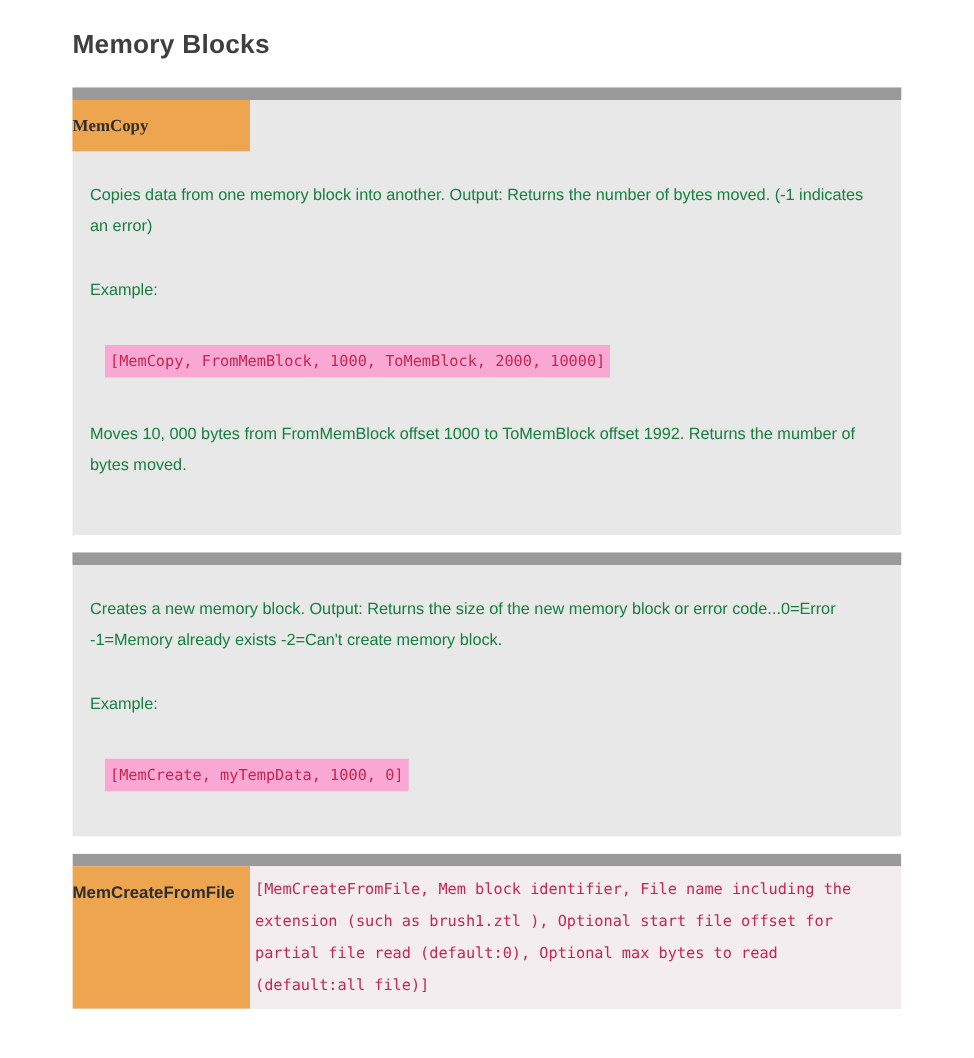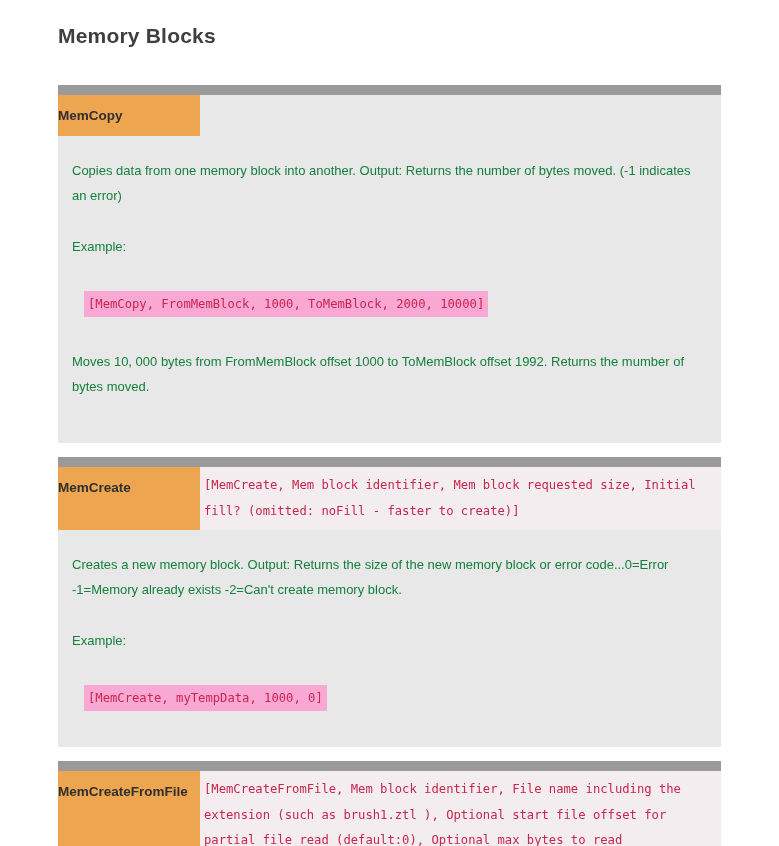--- a/index.html
+++ b/index.html
@@ -22,21 +22,21 @@
     padding: 0 58px;
     background: #ffffff;
   }
   .page-title {
     font-size: 21px;
     font-weight: 600;
     color: #3f3f3f;
     letter-spacing: 0.2px;
     margin: 0;
     padding-top: 22px;
-    padding-bottom: 35px;
+    padding-bottom: 20px;
     line-height: 28px;
   }
   .block {
     background: #e8e8e8;
     margin-bottom: 14px;
   }
   .block-topbar {
     height: 10px;
     background: #9a9a9a;
     width: 100%;
@@ -101,40 +101,34 @@
 <body>
 
 <div class="page">
 
   <h1 class="page-title">Memory Blocks</h1>
 
   <div class="block">
     <div class="block-topbar"></div>
     <div class="block-head">
       <div class="block-name">
-        <span style="padding-left:0px;">MemCopy</span>
+        <span style="padding-left:0px;font-family:Liberation Serif, serif;">MemCopy</span>
       </div>
     </div>
     <div class="block-content">
       <p class="para">Copies data from one memory block into another. Output: Returns the number of bytes moved. (-1 indicates an error)</p>
       <p class="para">Example:</p>
       <div class="code-line">[MemCopy, FromMemBlock, 1000, ToMemBlock, 2000, 10000]</div>
       <p class="para">Moves 10, 000 bytes from FromMemBlock offset 1000 to ToMemBlock offset 1992. Returns the mumber of bytes moved.</p>
       <div class="spacer-md"></div>
     </div>
   </div>
 
   <div class="block">
     <div class="block-topbar"></div>
-    <div class="block-head">
-      <div class="block-name">
-        <span>MemCreate</span>
-      </div>
-      <div class="block-sig">[MemCreate, Mem block identifier, Mem block requested size, Initial fill? (omitted: noFill - faster to create)]</div>
-    </div>
     <div class="block-content">
       <p class="para">Creates a new memory block. Output: Returns the size of the new memory block or error code...0=Error -1=Memory already exists -2=Can't create memory block.</p>
       <p class="para">Example:</p>
       <div class="code-line">[MemCreate, myTempData, 1000, 0]</div>
       <div class="spacer-md"></div>
     </div>
   </div>
 
   <div class="block trailing-cut">
     <div class="block-topbar"></div>

